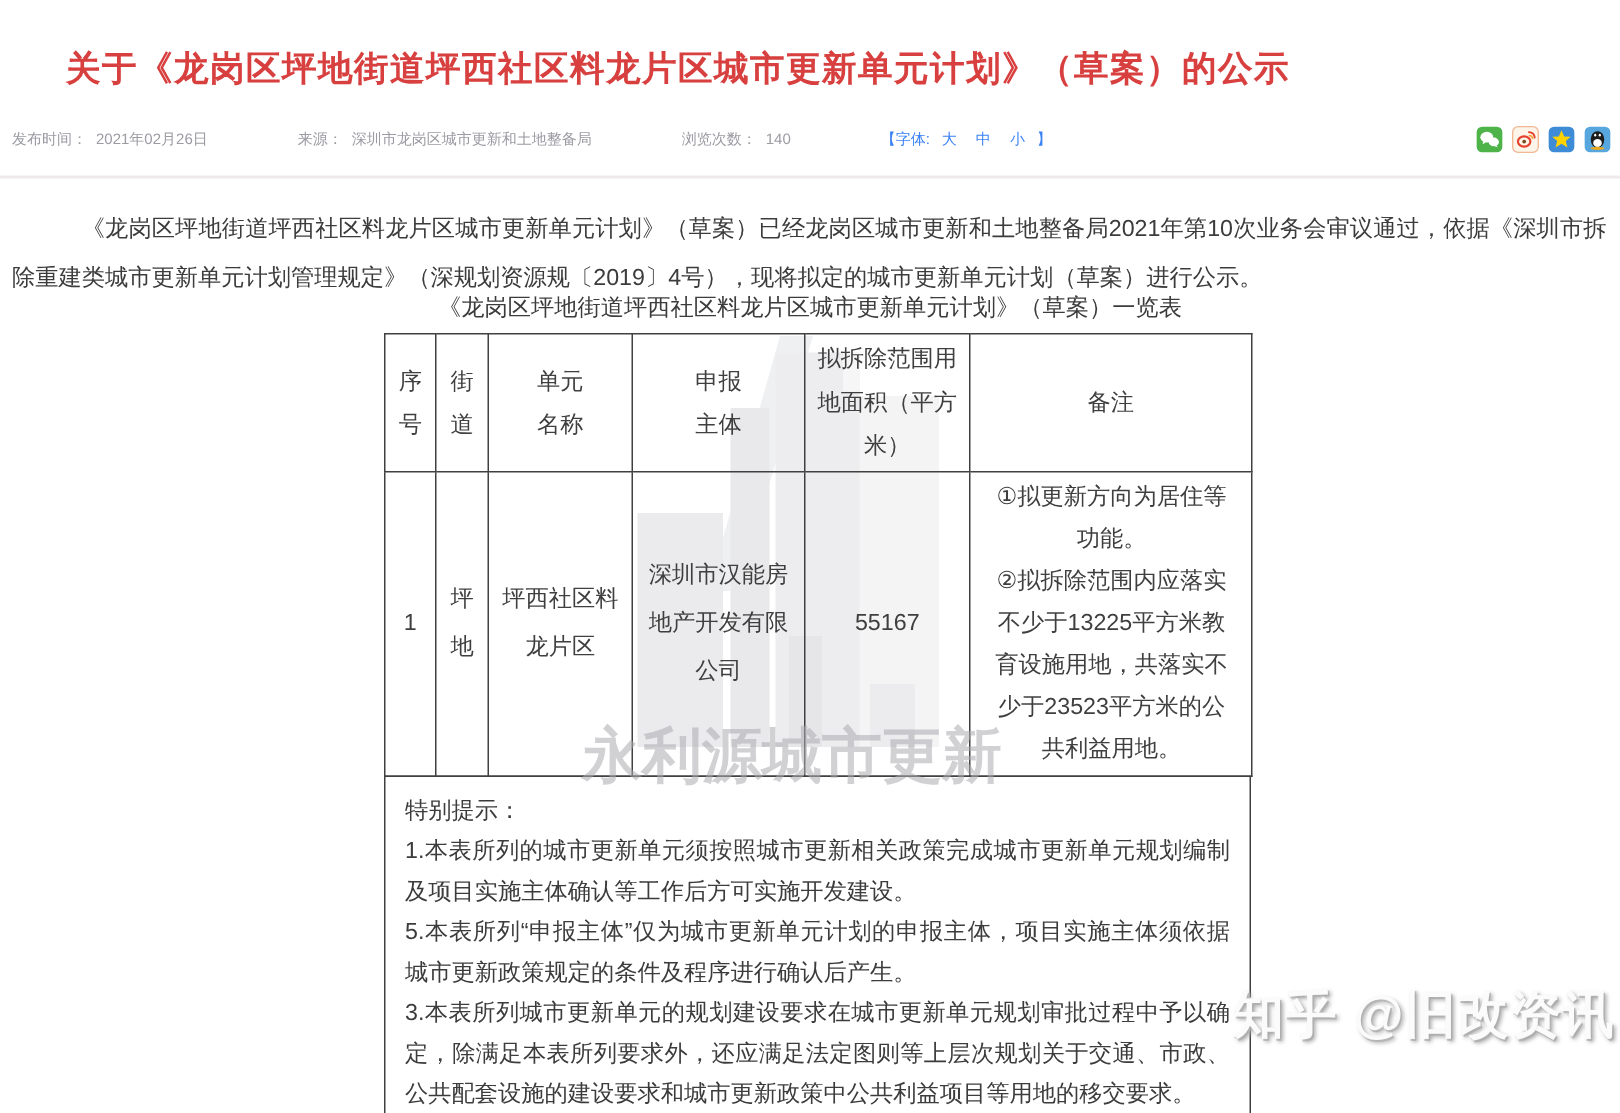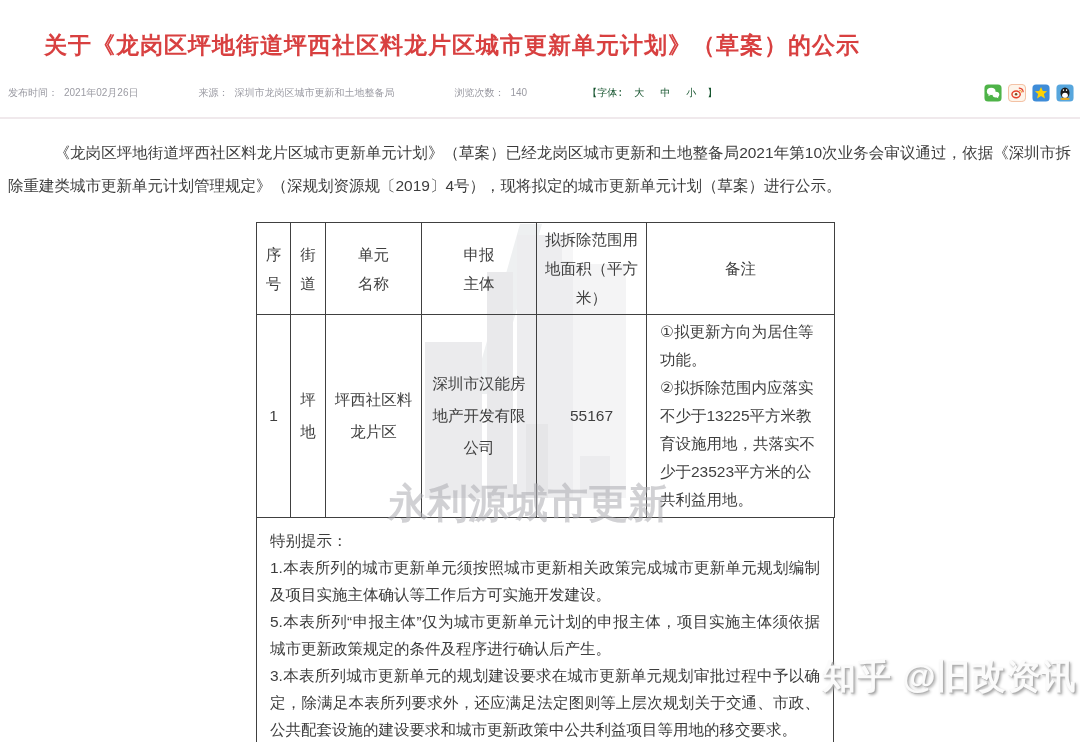--- a/index.html
+++ b/index.html
@@ -16,21 +16,21 @@
     text-align: center; font-size: 23px; font-weight: bold; color: #d84040;
     letter-spacing: 1px;
   }
   .meta {
     position: absolute; top: 84px; left: 8px; width: 1066px;
     display: flex; align-items: center;
     font-size: 10px; color: #9b9ba3; white-space: nowrap;
   }
   .meta .pair { margin-right: 60px; }
   .meta .pair .val { margin-left: 6px; }
-  .font-ctl { color: #14532d; font-family: Liberation Mono, monospace; }
+  .font-ctl { color: #3b82f6; }
   .font-ctl .fs-link { margin: 0 5px; cursor: pointer; }
   .share { margin-left: auto; display: flex; gap: 6px; align-items: center; }
   .share .sicon { width: 18px; height: 18px; display: block; cursor: pointer; }
   .divider {
     position: absolute; top: 117px; left: 0; width: 1080px; height: 2px;
     background: #f0e9ec;
   }
 
   
   .para {
@@ -54,21 +54,21 @@
   .plan-table th, .plan-table td {
     border: 1px solid #404040; text-align: center; vertical-align: middle;
     font-size: 15.5px; color: #3f3f3f; background: transparent;
     white-space: pre-line; padding: 2px 5px;
   }
   .plan-table thead tr { height: 90px; }
   .plan-table th { font-weight: 500; line-height: 29px; }
   .plan-table tbody tr { height: 198px; }
   .plan-table td { line-height: 32px; }
   .plan-table td.remarks {
-    text-align: left; line-height: 28px; padding: 3px 12px 3px 13px;
+    text-align: center; line-height: 28px; padding: 3px 12px 3px 13px;
     white-space: normal;
   }
   .plan-table td.remarks p { margin: 0; }
   .notes {
     position: relative; z-index: 1;
     width: 578px; margin-top: -1px; border: 1px solid #404040;
     min-height: 230px; padding: 9px 13px 10px 13px;
     font-size: 15.5px; line-height: 27px; color: #3c3c3c;
     background: transparent; text-align: justify;
   }
@@ -132,20 +132,21 @@
         <ellipse cx="11.7" cy="6.8" rx="0.8" ry="1" fill="#ffffff"></ellipse>
         <ellipse cx="10" cy="16.6" rx="5.2" ry="1.2" fill="#e8a91e"></ellipse>
       </svg>
     </span>
   </div>
 
   <div class="divider"></div>
 
   <p class="para">《龙岗区坪地街道坪西社区料龙片区城市更新单元计划》（草案）已经龙岗区城市更新和土地整备局2021年第10次业务会审议通过，依据《深圳市拆除重建类城市更新单元计划管理规定》（深规划资源规〔2019〕4号），现将拟定的城市更新单元计划（草案）进行公示。</p>
 
+  <div class="caption">《龙岗区坪地街道坪西社区料龙片区城市更新单元计划》（草案）一览表</div>
 
   <div class="table-zone">
 
     <svg class="bldg-wm" width="250" height="278" viewBox="0 0 250 278">
       <rect x="150" y="40" width="62" height="234" fill="#f4f4f5"></rect>
       <polygon points="106,0 128,0 78,170 58,170" fill="#eef0f1"></polygon>
       <rect x="11" y="118" width="57" height="156" fill="#ebebed"></rect>
       <rect x="73" y="48" width="26" height="226" fill="#e9e9eb"></rect>
       <rect x="103" y="11" width="56" height="263" fill="#ededef"></rect>
       <rect x="112" y="200" width="22" height="74" fill="#e6e6e8"></rect>

